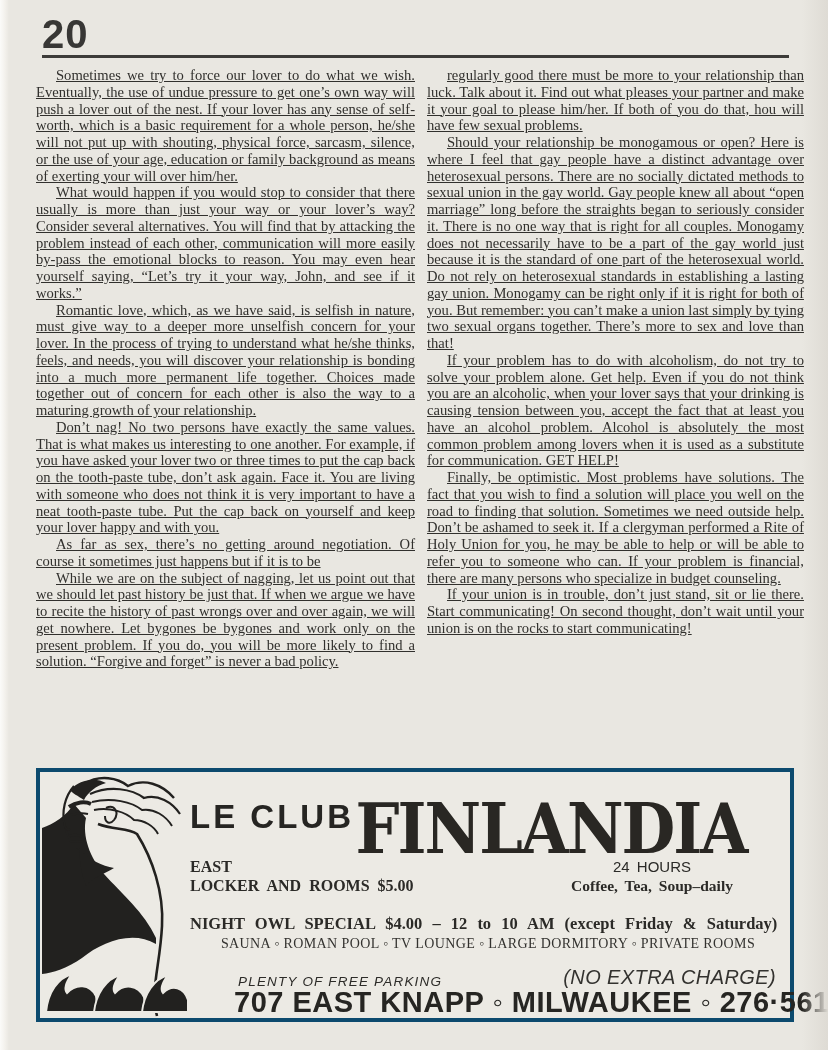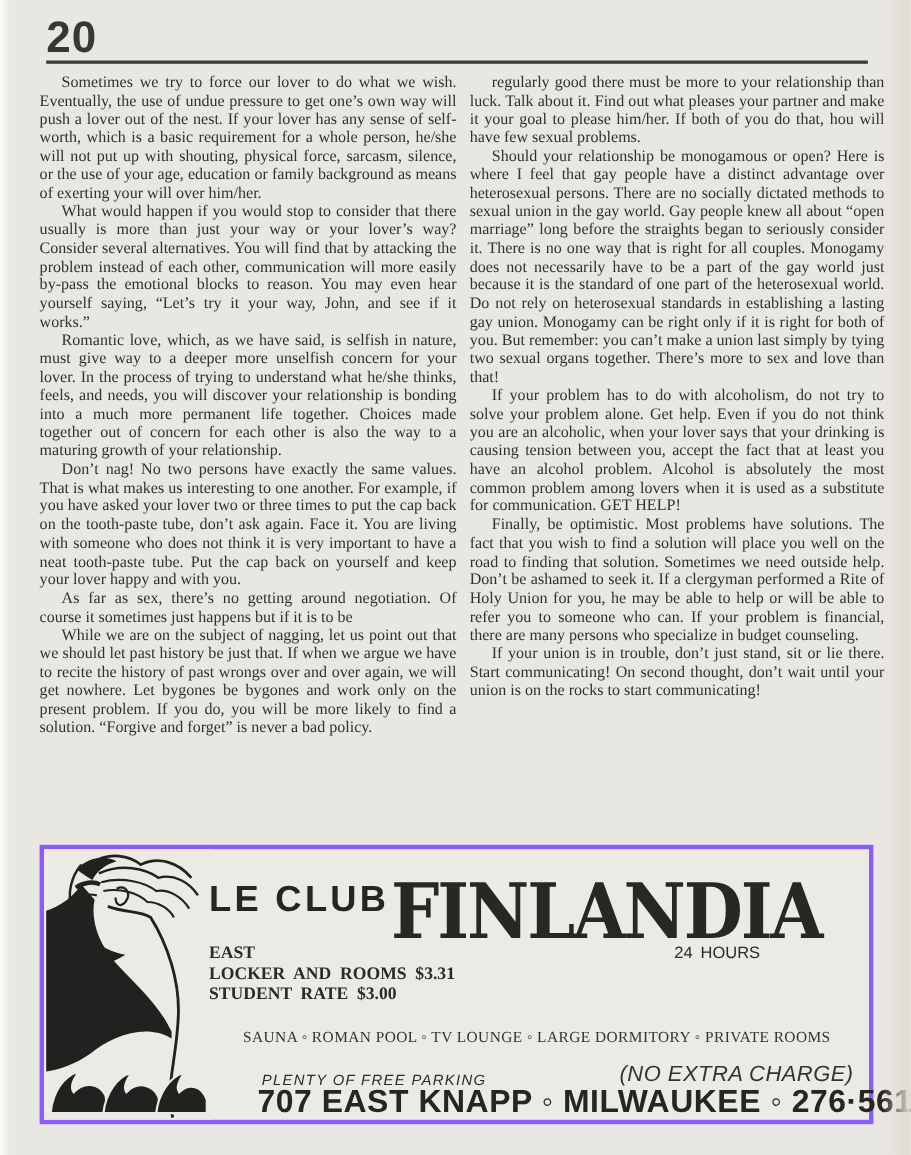--- a/index.html
+++ b/index.html
@@ -37,25 +37,26 @@
   }
   .col-left{left:36px;width:379px;}
   .col-right{left:427px;width:377px;}
   .col p{
     margin:0;
     text-indent:20px;
     text-align:justify;
     font-size:14.6px;
     line-height:16.75px;
     color:#31302d;
+    text-decoration:underline;
   }
   
   .ad{
     position:absolute;left:36px;top:768px;width:750px;height:246px;
-    border:4px solid #8b5cf6;
+    border:4px solid #0c4a6e;
     background:#eceae4;
   }
   .ad-illustration{position:absolute;left:0;top:0;width:152px;height:246px;}
   .leclub{
     position:absolute;left:150px;top:26px;
     font-family:"Liberation Sans", sans-serif;
     font-weight:bold;font-size:33px;letter-spacing:3px;color:#262522;
   }
   .finlandia{
     position:absolute;left:282px;top:14px;width:458px;
@@ -181,28 +182,29 @@
 
         <path d="M40,78 C50,88 62,94 74,96 C64,102 52,106 46,114 C41,100 39,88 40,78 Z" fill="#22211f"></path>
       </g>
     </svg>
 
     <div class="leclub">LE CLUB</div>
     <div class="finlandia">FINLANDIA</div>
 
     <div class="ad-left-block">
       <div>EAST</div>
-      <div>LOCKER AND ROOMS $3.31</div>
-      <div>STUDENT RATE $3.00</div>
+      <div>LOCKER AND ROOMS $5.00</div>
     </div>
 
     <div class="ad-right-block">
       <div class="hours-line">24 HOURS</div>
+      <div>Coffee,  Tea,  Soup–daily</div>
     </div>
 
+    <div class="nightowl">NIGHT OWL SPECIAL $4.00 – 12 to 10 AM (except Friday &amp; Saturday)</div>
     <div class="amenities">SAUNA ◦ ROMAN POOL ◦ TV LOUNGE ◦ LARGE DORMITORY ◦ PRIVATE ROOMS</div>
     <div class="noextra">(NO EXTRA CHARGE)</div>
     <div class="parking">PLENTY OF FREE PARKING</div>
     <div class="address">707 EAST KNAPP ◦ MILWAUKEE ◦ 276·5614</div>
 
   </div>
 
 </div>
 
 </body></html>

